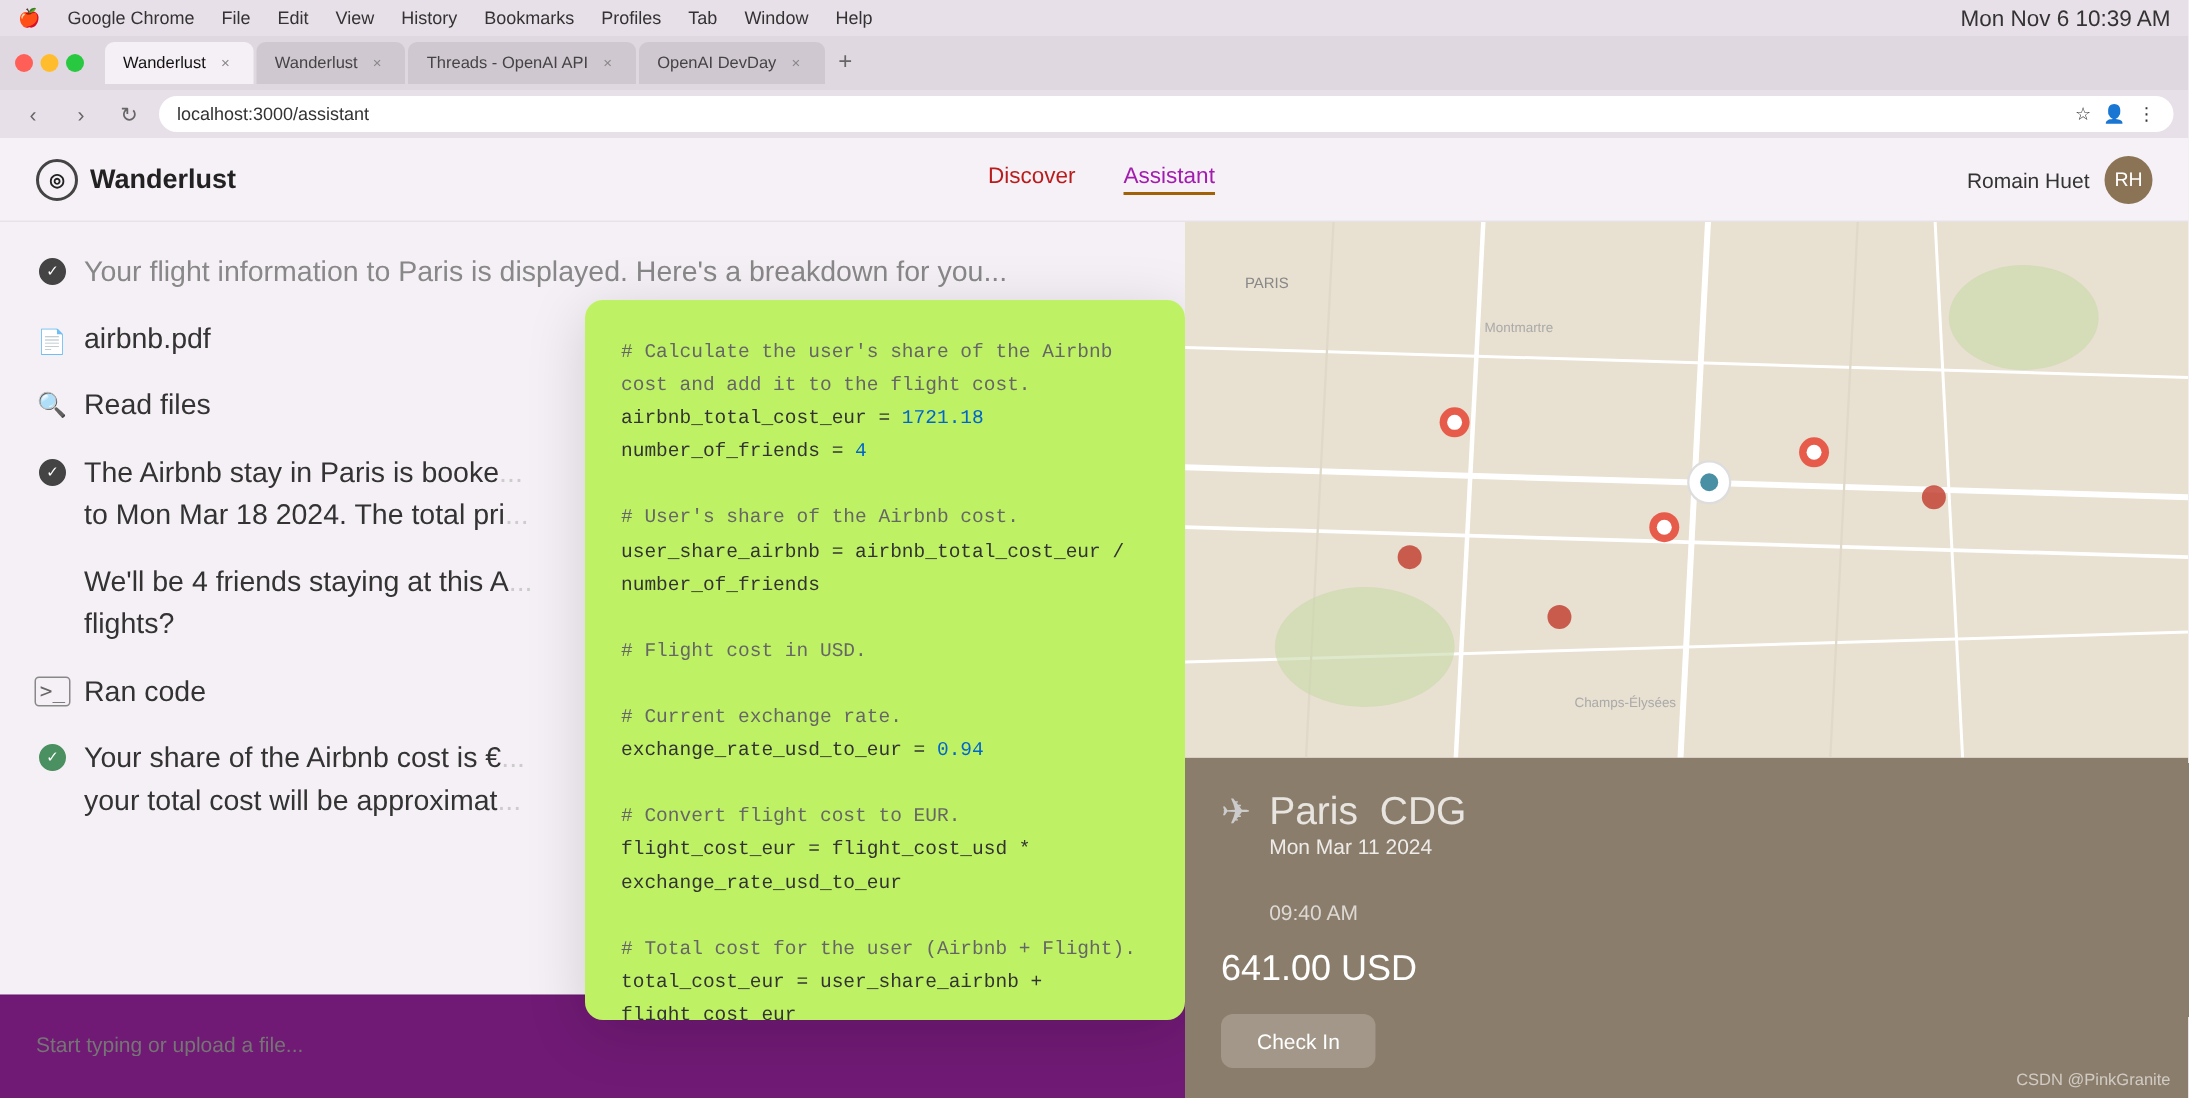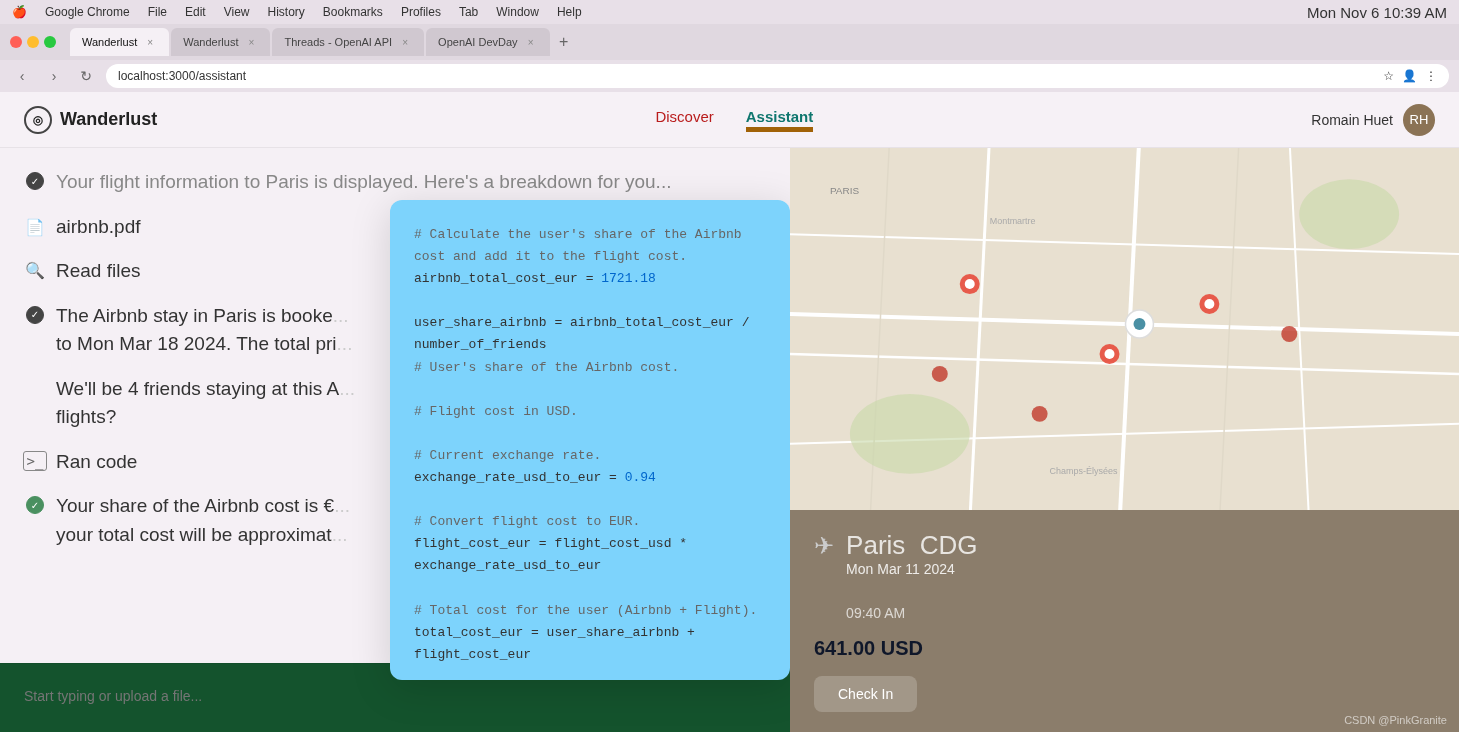--- a/index.html
+++ b/index.html
@@ -174,23 +174,23 @@
       margin-left: auto;
       margin-right: auto;
     }
     .header-nav-item {
       font-size: 15px;
       color: #b91c1c;
       cursor: pointer;
       padding-bottom: 2px;
     }
     .header-nav-item.active {
-      color: #0f766e;
-      font-weight: 700;
-      border-bottom: 5px solid #a16207;
+      color: #a21caf;
+      font-weight: 400;
+      border-bottom: 2px solid #a16207;
     }
     .header-user {
       display: flex;
       align-items: center;
       gap: 10px;
       font-size: 14px;
       color: #333;
     }
     .user-avatar {
       width: 32px;
@@ -291,21 +291,21 @@
       left: 390px;
       right: 0;
       bottom: 0;
       display: flex;
       align-items: center;
       justify-content: center;
       z-index: 100;
     }
 
     .code-popup {
-      background: #7dd3fc;
+      background: #bef264;
       border-radius: 12px;
       padding: 24px;
       width: 660px;
       max-height: 480px;
       overflow-y: auto;
       box-shadow: 0 8px 40px rgba(0,0,0,0.15);
       font-family: 'Monaco', 'Menlo', 'Courier New', monospace;
       font-size: 13px;
       line-height: 1.7;
     }
@@ -372,23 +372,23 @@
       margin-bottom: 2px;
     }
 
     .flight-time {
       font-size: 14px;
       color: rgba(255,255,255,0.7);
       margin-top: 28px;
     }
 
     .flight-price {
-      font-size: 20px;
-      font-weight: 700;
-      color: #0f172a;
+      font-size: 24px;
+      font-weight: 400;
+      color: #ffffff;
       margin: 8px 0 16px 0;
     }
 
     .flight-card-buttons {
       display: flex;
       gap: 12px;
     }
 
     .flight-btn {
       padding: 10px 24px;
@@ -405,21 +405,21 @@
     }
 
     .flight-btn.share {
       background: rgba(255,255,255,0.85);
       color: #333;
     }
 
     
     .chat-input-area {
       padding: 12px 24px 16px;
-      background: #14532d;
+      background: #701a75;
       border-top: 1px solid rgba(0,0,0,0.06);
     }
     .chat-input {
       width: 100%;
       height: 40px;
       background: transparent;
       border: none;
       outline: none;
       font-size: 14px;
       color: #999;
@@ -580,23 +580,24 @@
       </div>
 
       <div class="chat-input-area">
         <input class="chat-input" type="text" placeholder="Start typing or upload a file..." style="">
       </div>
 
       <div class="code-popup-overlay">
         <div class="code-popup">
           <span class="code-line code-comment"># Calculate the user's share of the Airbnb cost and add it to the flight cost.</span>
           <span class="code-line">airbnb_total_cost_eur = <span class="code-number">1721.18</span></span>
+          <span class="code-line">number_of_friends = <span class="code-number">4</span></span>
           <span class="code-line">&nbsp;</span>
+          <span class="code-line code-comment"># User's share of the Airbnb cost.</span>
           <span class="code-line">user_share_airbnb = airbnb_total_cost_eur / number_of_friends</span>
-          <span class="code-line code-comment"># User's share of the Airbnb cost.</span>
           <span class="code-line">&nbsp;</span>
           <span class="code-line code-comment"># Flight cost in USD.</span>
           <span class="code-line">&nbsp;</span>
           <span class="code-line code-comment"># Current exchange rate.</span>
           <span class="code-line">exchange_rate_usd_to_eur = <span class="code-number">0.94</span></span>
           <span class="code-line">&nbsp;</span>
           <span class="code-line code-comment"># Convert flight cost to EUR.</span>
           <span class="code-line">flight_cost_eur = flight_cost_usd * exchange_rate_usd_to_eur</span>
           <span class="code-line">&nbsp;</span>
           <span class="code-line code-comment"># Total cost for the user (Airbnb + Flight).</span>

